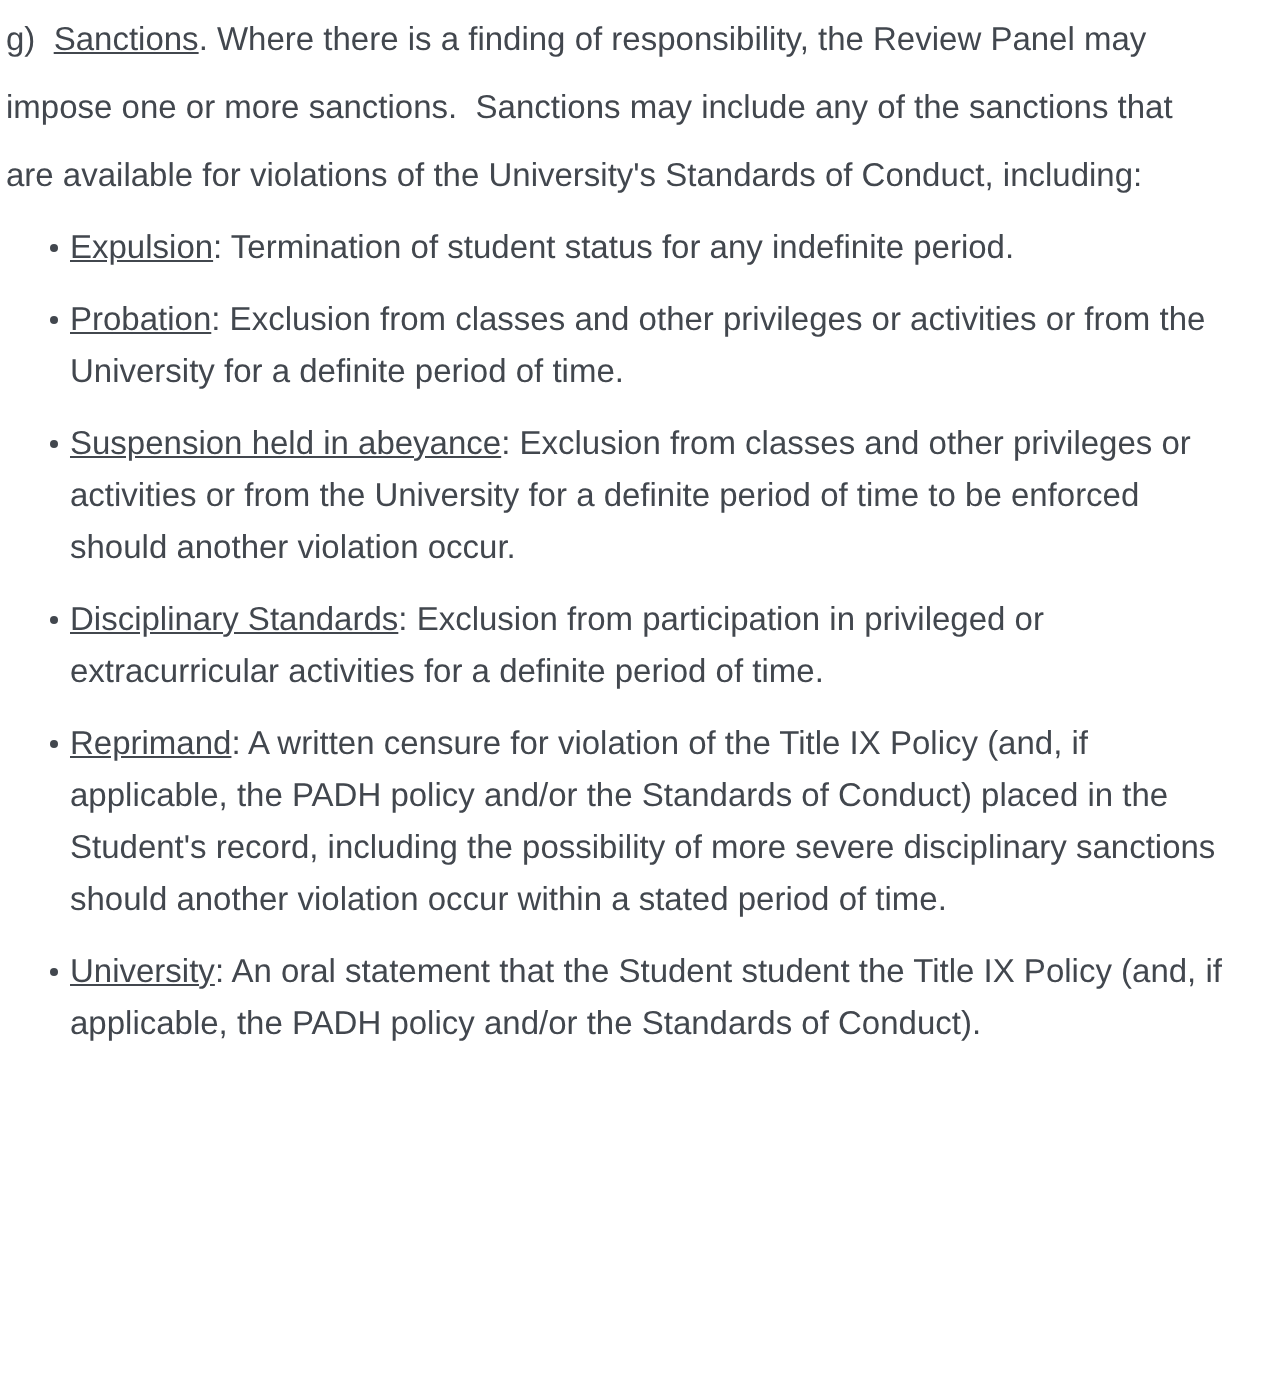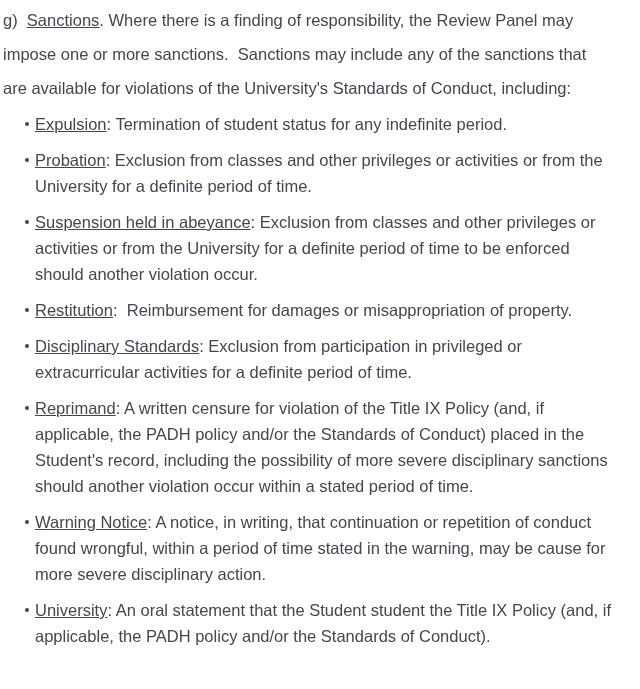--- a/index.html
+++ b/index.html
@@ -47,23 +47,21 @@
 <main class="doc">
   <p class="intro"><span>g)  </span><span class="term">Sanctions</span><span>. Where there is a finding of responsibility, the Review Panel may impose one or more sanctions.  Sanctions may include any of the sanctions that are available for violations of the University's Standards of Conduct, including:</span></p>
 
   <ul class="sanctions">
   <li class="sanction"><span class="bullet"></span><span class="term">Expulsion</span><span>: Termination of student status for any indefinite period.</span></li>
 
   <li class="sanction"><span class="bullet"></span><span class="term">Probation</span><span>: Exclusion from classes and other privileges or activities or from the University for a definite period of time.</span></li>
 
   <li class="sanction"><span class="bullet"></span><span class="term">Suspension held in abeyance</span><span>: Exclusion from classes and other privileges or activities or from the University for a definite period of time to be enforced should another violation occur.</span></li>
 
-  <li class="sanction"><span class="bullet"></span><span class="term">Restitution</span><span>:  Reimbursement for damages or misappropriation of property.</span></li>
 
   <li class="sanction"><span class="bullet"></span><span class="term">Disciplinary Standards</span><span>: Exclusion from participation in privileged or extracurricular activities for a definite period of time.</span></li>
 
   <li class="sanction"><span class="bullet"></span><span class="term">Reprimand</span><span>: A written censure for violation of the Title IX Policy (and, if applicable, the PADH policy and/or the Standards of Conduct) placed in the Student's record, including the possibility of more severe disciplinary sanctions should another violation occur within a stated period of time.</span></li>
 
-  <li class="sanction"><span class="bullet"></span><span class="term">Warning Notice</span><span>: A notice, in writing, that continuation or repetition of conduct found wrongful, within a period of time stated in the warning, may be cause for more severe disciplinary action.</span></li>
 
   <li class="sanction"><span class="bullet"></span><span class="term">University</span><span>: An oral statement that the Student student the Title IX Policy (and, if applicable, the PADH policy and/or the Standards of Conduct).</span></li>
 </ul>
 </main>
 
 </body></html>

